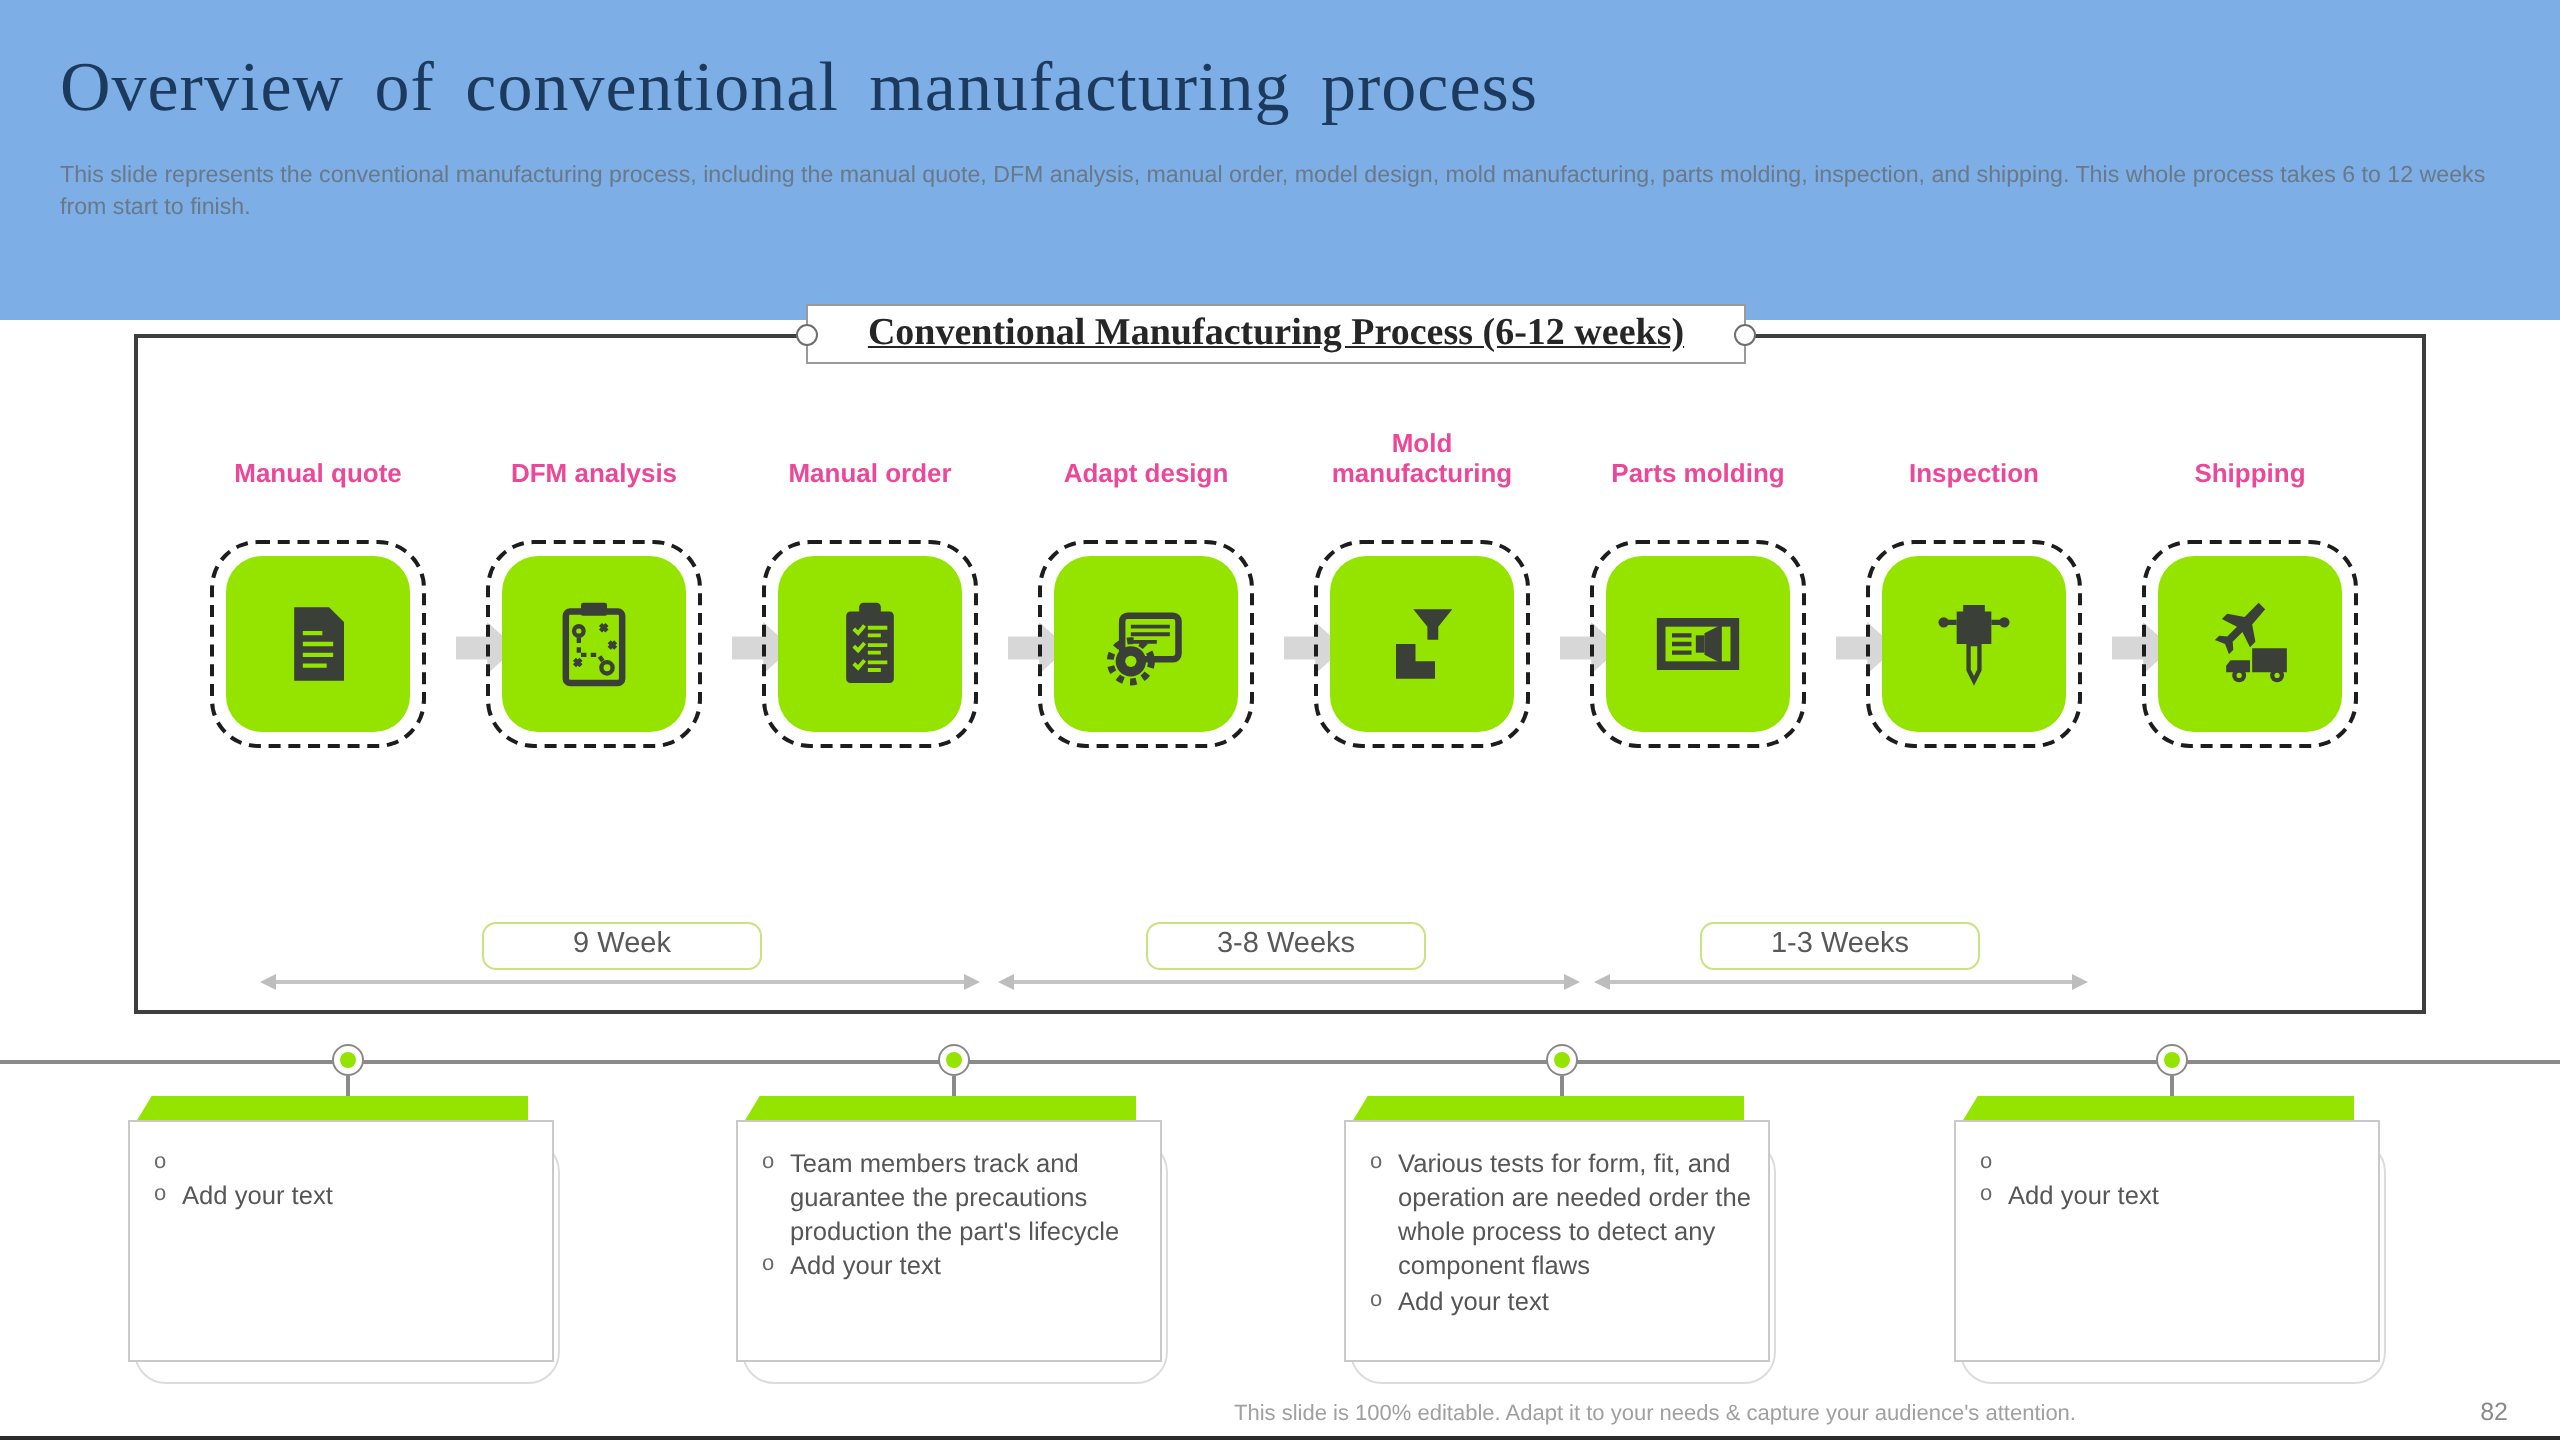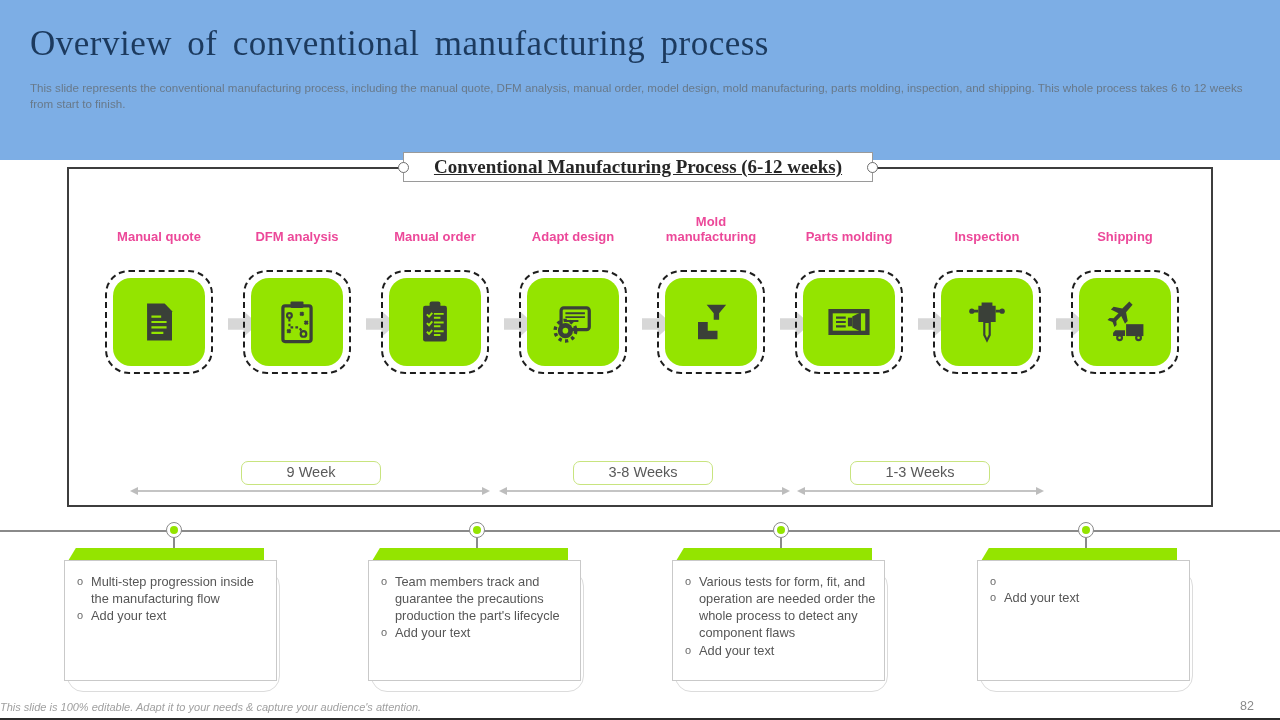--- a/index.html
+++ b/index.html
@@ -61,22 +61,22 @@
                  border:1.5px solid #dcdcdc; border-radius:16px; z-index:1; }
   .card-bar { position:absolute; top:548px; width:196px; height:13px; background:#94e400; z-index:2;
               clip-path:polygon(4% 0, 100% 0, 100% 100%, 0 100%); }
   .card { position:absolute; top:560px; width:213px; height:121px; background:#ffffff;
           border:1px solid #c9c9c9; z-index:2; padding:12px 8px 0 6px; }
   .bullet-row { display:grid; grid-template-columns:18px 1fr; column-gap:2px;
                 font-size:12.8px; line-height:1.34; color:#565656; }
   .bullet-row .b { text-align:center; font-size:11px; color:#6a6a6a; padding-top:1px; }
 
   
-  .footer-note { position:absolute; left:0; top:701px; width:1038px; text-align:left;
-                 font-size:11px; color:#a0a0a0;font-style:italic; }
+  .footer-note { position:absolute; left:0; top:701px; width:1038px; text-align:right;
+                 font-size:11px; color:#a0a0a0; }
   .page-num { position:absolute; right:26px; top:699px; font-size:12.5px; color:#8a8a8a; }
   .bottom-edge { position:absolute; left:0; bottom:0; width:1280px; height:2px; background:#2b2b2b; }
 </style>
 </head>
 <body>
 
 <div class="slide">
 
   <div class="header">
     <h1>Overview of conventional manufacturing process</h1>
@@ -236,21 +236,20 @@
 
   <div class="connector-line"></div>
   <div id="callouts">
       <div class="dot" style="left: 166px;"></div>
       <div class="vline" style="left: 173px;"></div>
       <div class="card-shadow" style="left: 67px;"></div>
       <div class="card-bar" style="left: 68px;"></div>
       <div class="card" style="left: 64px;">
         <div class="bullet-row">
           <span class="b">o</span>
-          <span>Multi-step progression inside the manufacturing flow</span>
         </div>
         <div class="bullet-row">
           <span class="b">o</span>
           <span>Add your text</span>
         </div>
       </div>
       <div class="dot" style="left: 469px;"></div>
       <div class="vline" style="left: 476px;"></div>
       <div class="card-shadow" style="left: 371px;"></div>
       <div class="card-bar" style="left: 372px;"></div>

